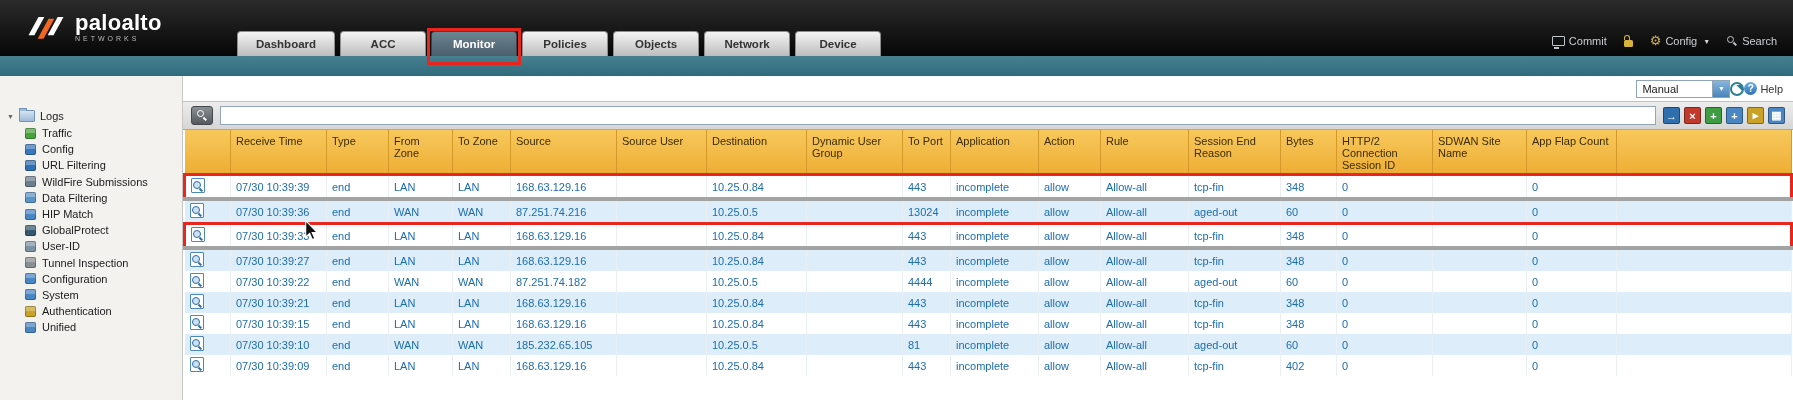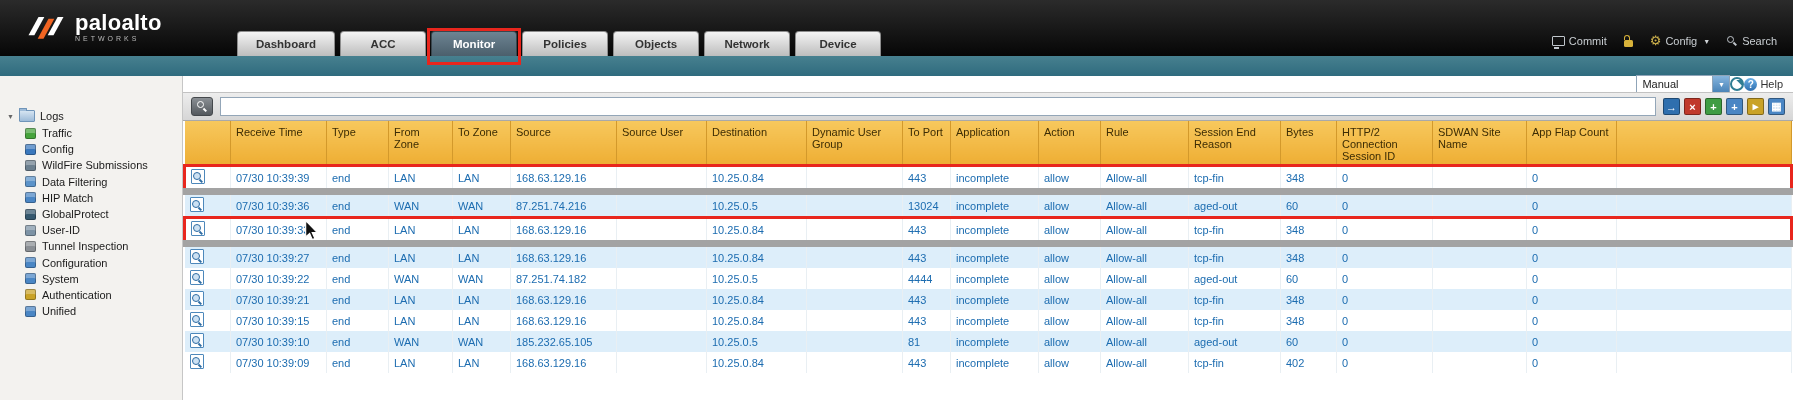--- a/index.html
+++ b/index.html
@@ -44,21 +44,21 @@
   .tw{font-size:7px;color:#666;}
   .ic-folder{display:inline-block;width:14px;height:10px;background:linear-gradient(#d5e4f1,#9dbbd8);border:1px solid #6f94b8;border-radius:1px;position:relative;}
   .ic-folder::before{content:"";position:absolute;top:-3px;left:-1px;width:6px;height:2px;background:#9dbbd8;border:1px solid #6f94b8;border-bottom:none;border-radius:1px 1px 0 0;}
   .tree-item{display:flex;align-items:center;gap:6px;padding:2px 4px 2px 25px;color:#1a1a1a;height:12.2px;cursor:default;}
   .tree-ic{display:inline-block;width:11px;height:11px;border-radius:2px;flex:0 0 auto;
            box-shadow:inset 0 0 0 1px rgba(0,0,0,.28), inset 0 5px rgba(255,255,255,.28);}
 
   .content{flex:1;display:flex;flex-direction:column;min-width:0;background:#fff;}
 
   
-  .ctl-row{height:16px;display:flex;align-items:center;justify-content:flex-end;padding-right:10px;background:#fff;}
+  .ctl-row{height:25px;display:flex;align-items:center;justify-content:flex-end;padding-right:10px;background:#fff;}
   .select{width:94px;height:18px;background:#fff;border:1px solid #8fa4b8;display:flex;align-items:center;justify-content:space-between;padding-left:5px;color:#222;box-sizing:border-box;cursor:default;}
   .sel-btn{width:16px;height:16px;background:linear-gradient(#86b5de,#4a84b8);color:#fff;font-size:7px;display:flex;align-items:center;justify-content:center;border-left:1px solid #8fa4b8;}
   .ic-refresh{width:10px;height:10px;border:2px solid #2f7d93;border-radius:50%;position:relative;display:inline-block;}
   .ic-refresh::after{content:"";position:absolute;right:-4px;top:-3px;border:4px solid transparent;border-left-color:#2f7d93;transform:rotate(-45deg);}
   .help{display:flex;align-items:center;gap:3px;color:#333;cursor:default;}
   .help-ic{width:13px;height:13px;border-radius:50%;background:linear-gradient(#6db1e8,#2f6fae);color:#fff;font-size:10px;font-weight:bold;display:inline-flex;align-items:center;justify-content:center;}
 
   
   .filter-bar{height:27px;background:linear-gradient(#ededed,#d6d6d6);border-top:1px solid #c2c2c2;border-bottom:1px solid #a9a9a9;display:flex;align-items:center;gap:7px;padding:0 8px;}
   .mag-btn{width:22px;height:19px;border-radius:3px;background:linear-gradient(#8a8f94,#54595e);border:1px solid #44484c;display:flex;align-items:center;justify-content:center;box-sizing:border-box;}
@@ -66,21 +66,21 @@
   .fb-btns{display:flex;gap:4px;}
   .fb-btn{width:17px;height:17px;border-radius:2px;display:flex;align-items:center;justify-content:center;font-size:11px;font-weight:bold;border:1px solid rgba(0,0,0,.35);color:#fff;box-sizing:border-box;cursor:default;}
 
   
   .table-wrap{flex:1;overflow:hidden;background:#fff;}
   table{border-collapse:collapse;table-layout:fixed;width:100%;}
   th{background:linear-gradient(#f7c85d,#eeae34);border-right:1px solid #d3992b;border-bottom:1px solid #b9821d;
      color:#3c2c04;font-weight:normal;text-align:left;vertical-align:top;padding:5px 5px 2px;font-size:11px;height:31px;overflow:hidden;}
   td{color:#1c6cb0;padding:2px 5px;height:17px;border-right:1px solid rgba(100,140,170,.14);white-space:nowrap;overflow:hidden;font-size:11px;}
   tbody tr:nth-child(even){background:#ddeefa;}
-  tr.hl>td{border-top:3px solid #e8261d;border-bottom:7px solid #a3a3a3;}
+  tr.hl>td{border-top:3px solid #e8261d;border-bottom:4px solid #a3a3a3;}
   tr.hl>td:first-child{border-left:3px solid #e8261d;}
   tr.hl>td:last-child{border-right:3px solid #e8261d;}
   .detail-ic{display:inline-block;width:12px;height:13px;border:1px solid #4d88bb;background:#fff;position:relative;border-radius:1px;}
   .detail-ic::after{content:"";position:absolute;width:6px;height:6px;border:1.5px solid #2e6ca3;border-radius:50%;left:1px;top:2px;background:rgba(170,205,235,.6);}
   .detail-ic::before{content:"";position:absolute;width:4px;height:1.6px;background:#2e6ca3;transform:rotate(45deg);left:7px;top:10px;}
 
   .cursor{position:absolute;left:304px;top:220px;z-index:60;}
 </style>
 </head>
 <body>
@@ -139,20 +139,24 @@
         <span>Logs</span>
       </div>
       <div>
           <div class="tree-item">
             <span class="tree-ic" style="background: rgb(70, 163, 60);"></span>
             <span>Traffic</span>
           </div>
           <div class="tree-item">
             <span class="tree-ic" style="background: rgb(58, 120, 189);"></span>
             <span>Config</span>
+          </div>
+          <div class="tree-item">
+            <span class="tree-ic" style="background: rgb(47, 111, 179);"></span>
+            <span>URL Filtering</span>
           </div>
           <div class="tree-item">
             <span class="tree-ic" style="background: rgb(107, 127, 142);"></span>
             <span>WildFire Submissions</span>
           </div>
           <div class="tree-item">
             <span class="tree-ic" style="background: rgb(91, 147, 201);"></span>
             <span>Data Filtering</span>
           </div>
           <div class="tree-item">

